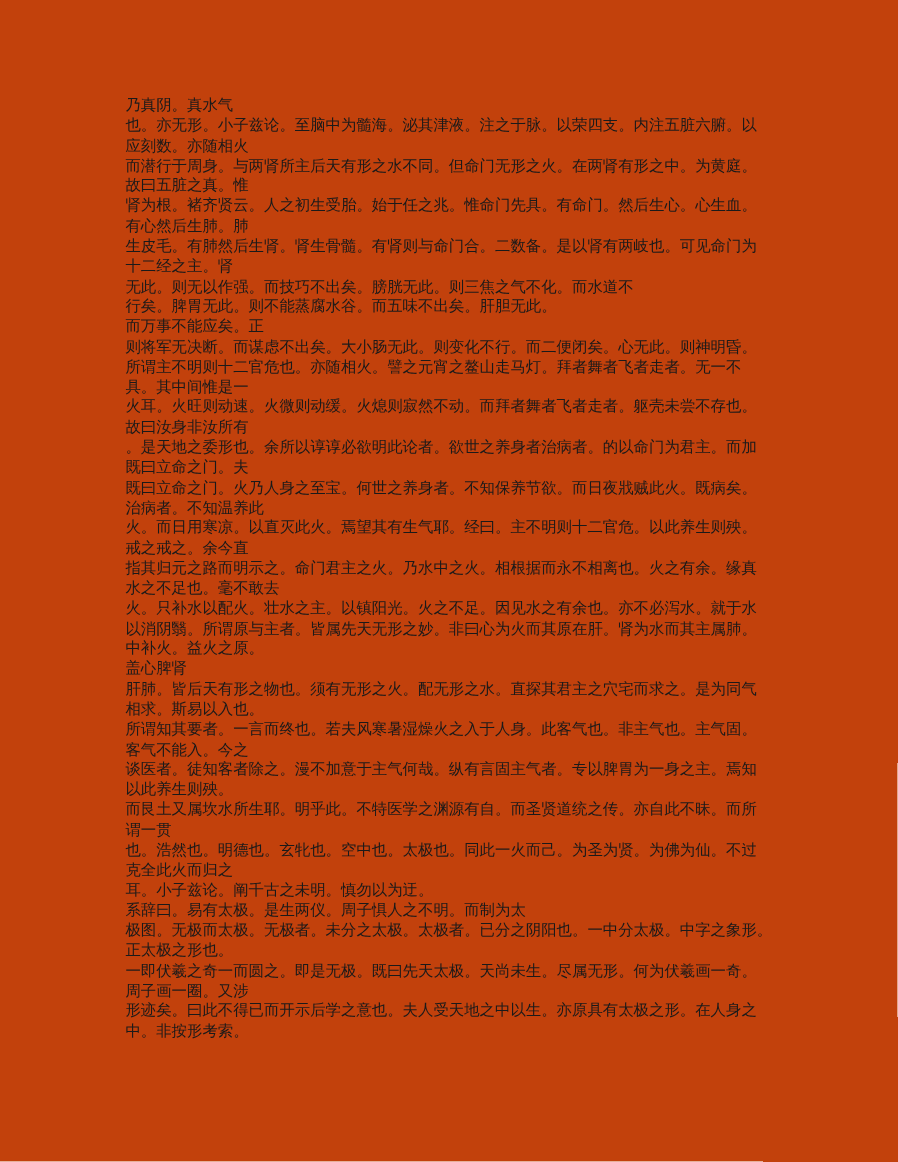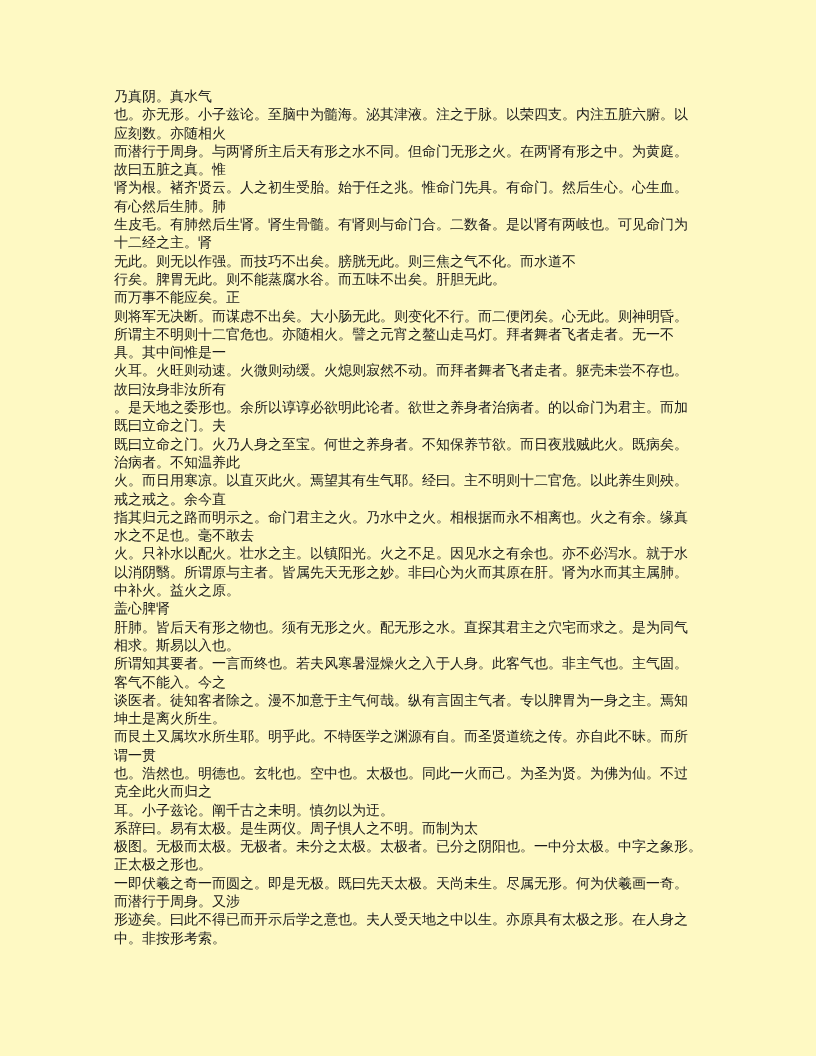--- a/index.html
+++ b/index.html
@@ -4,21 +4,21 @@
 <style>
   html, body {
     margin: 0;
     padding: 0;
     background: #ffffff;
   }
   .page {
     position: relative;
     width: 816px;
     height: 1056px;
-    background: #fef9c3;
+    background: #c2410c;
     overflow: hidden;
     font-family: "Liberation Serif", serif;
   }
   .text-block {
     position: absolute;
     left: 114px;
     top: 88px;
     width: 610px;
     font-size: 14px;
     line-height: 18.3px;
@@ -62,27 +62,27 @@
       <div class="line">水之不足也。毫不敢去</div>
       <div class="line">火。只补水以配火。壮水之主。以镇阳光。火之不足。因见水之有余也。亦不必泻水。就于水</div>
       <div class="line">以消阴翳。所谓原与主者。皆属先天无形之妙。非曰心为火而其原在肝。肾为水而其主属肺。</div>
       <div class="line">中补火。益火之原。</div>
       <div class="line">盖心脾肾</div>
       <div class="line">肝肺。皆后天有形之物也。须有无形之火。配无形之水。直探其君主之穴宅而求之。是为同气</div>
       <div class="line">相求。斯易以入也。</div>
       <div class="line">所谓知其要者。一言而终也。若夫风寒暑湿燥火之入于人身。此客气也。非主气也。主气固。</div>
       <div class="line">客气不能入。今之</div>
       <div class="line">谈医者。徒知客者除之。漫不加意于主气何哉。纵有言固主气者。专以脾胃为一身之主。焉知</div>
-      <div class="line">坤土是离火所生。</div>
+      <div class="line">以此养生则殃。</div>
       <div class="line">而艮土又属坎水所生耶。明乎此。不特医学之渊源有自。而圣贤道统之传。亦自此不昧。而所</div>
       <div class="line">谓一贯</div>
       <div class="line">也。浩然也。明德也。玄牝也。空中也。太极也。同此一火而己。为圣为贤。为佛为仙。不过</div>
       <div class="line">克全此火而归之</div>
       <div class="line">耳。小子兹论。阐千古之未明。慎勿以为迂。</div>
       <div class="line">系辞曰。易有太极。是生两仪。周子惧人之不明。而制为太</div>
       <div class="line">极图。无极而太极。无极者。未分之太极。太极者。已分之阴阳也。一中分太极。中字之象形。</div>
       <div class="line">正太极之形也。</div>
       <div class="line">一即伏羲之奇一而圆之。即是无极。既曰先天太极。天尚未生。尽属无形。何为伏羲画一奇。</div>
-      <div class="line">而潜行于周身。又涉</div>
+      <div class="line">周子画一圈。又涉</div>
       <div class="line">形迹矣。曰此不得已而开示后学之意也。夫人受天地之中以生。亦原具有太极之形。在人身之</div>
       <div class="line">中。非按形考索。</div>
     </div>
 </div>
 
 </body></html>

